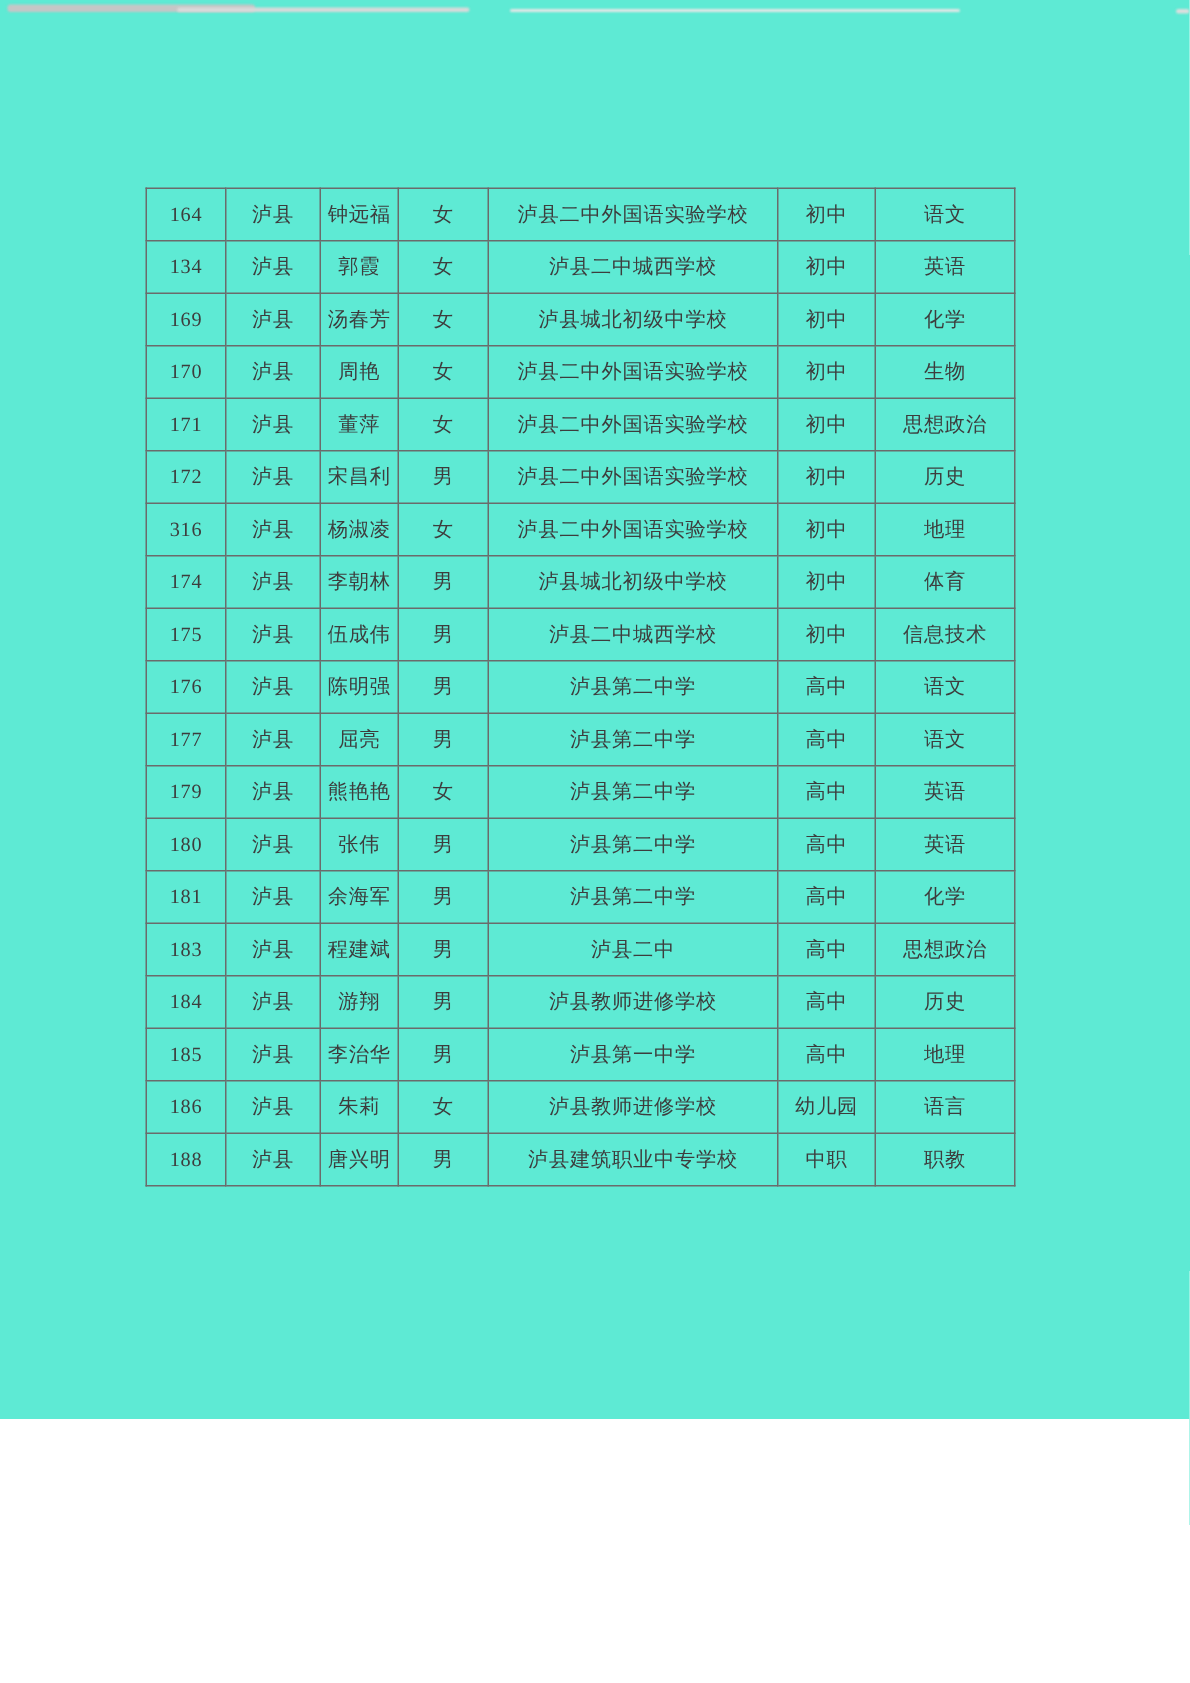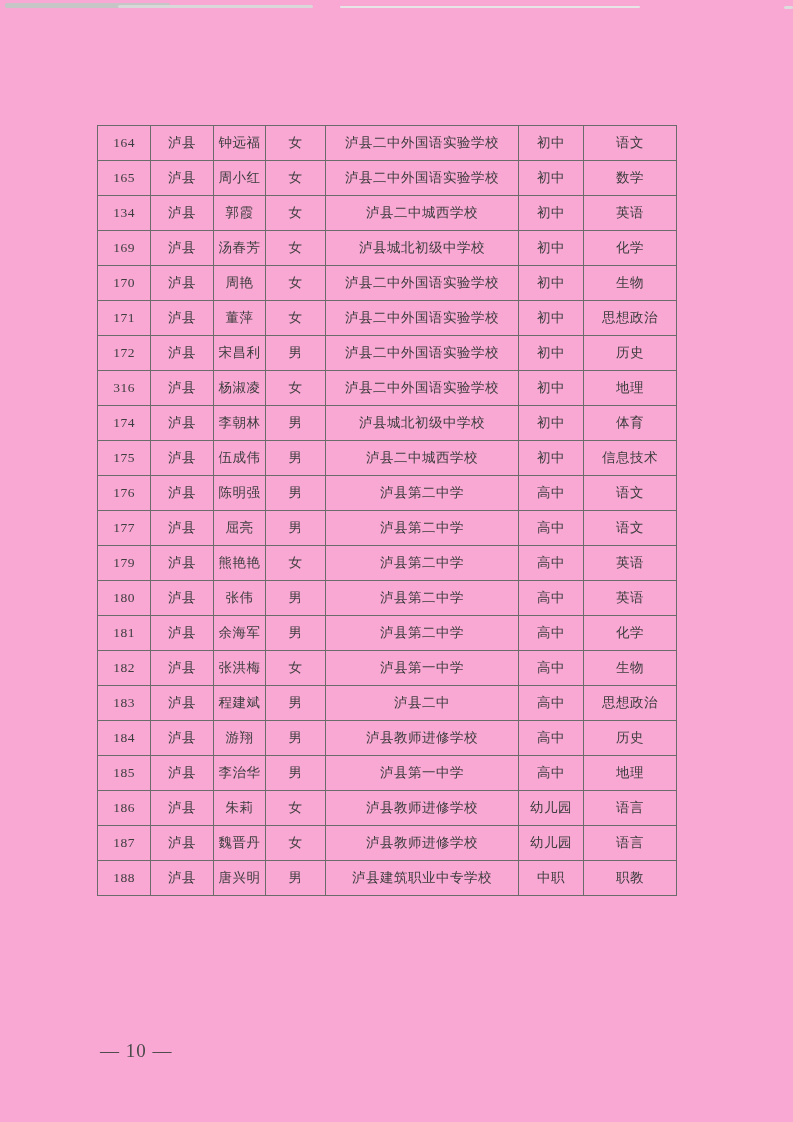--- a/index.html
+++ b/index.html
@@ -1,20 +1,20 @@
 <!DOCTYPE html>
 <html><head>
 <meta charset="utf-8">
 <style>
   html, body { margin: 0; padding: 0; }
   .page {
     position: relative;
     width: 793px;
-    height: 1122px;
-    background: #f9a8d4;
+    height: 946px;
+    background: #5eead4;
     overflow: hidden;
     font-family: "Liberation Serif", "DejaVu Serif", serif;
     color: #3d3d3d;
   }
   
   .artifact { position: absolute; border-radius: 2px; filter: blur(0.6px); }
   .artifact.a1 { left: 5px;   top: 3px; width: 165px; height: 5px; background: #c6c6c6; }
   .artifact.a2 { left: 118px; top: 5px; width: 195px; height: 3px; background: #d9d9d9; }
   .artifact.a3 { left: 340px; top: 6px; width: 300px; height: 2px; background: #e6e6e6; }
   .artifact.a4 { left: 784px; top: 6px; width: 9px;   height: 3px; background: #dddddd; }
@@ -74,29 +74,20 @@
         <tr>
       <td class="c-no">164</td>
       <td class="c-county">泸县</td>
       <td class="c-name">钟远福</td>
       <td class="c-gender">女</td>
       <td class="c-school">泸县二中外国语实验学校</td>
       <td class="c-level">初中</td>
       <td class="c-subject">语文</td>
     </tr>
         <tr>
-      <td class="c-no">165</td>
-      <td class="c-county">泸县</td>
-      <td class="c-name">周小红</td>
-      <td class="c-gender">女</td>
-      <td class="c-school">泸县二中外国语实验学校</td>
-      <td class="c-level">初中</td>
-      <td class="c-subject">数学</td>
-    </tr>
-        <tr>
       <td class="c-no">134</td>
       <td class="c-county">泸县</td>
       <td class="c-name">郭霞</td>
       <td class="c-gender">女</td>
       <td class="c-school">泸县二中城西学校</td>
       <td class="c-level">初中</td>
       <td class="c-subject">英语</td>
     </tr>
         <tr>
       <td class="c-no">169</td>
@@ -198,29 +189,20 @@
       <td class="c-subject">英语</td>
     </tr>
         <tr>
       <td class="c-no">181</td>
       <td class="c-county">泸县</td>
       <td class="c-name">余海军</td>
       <td class="c-gender">男</td>
       <td class="c-school">泸县第二中学</td>
       <td class="c-level">高中</td>
       <td class="c-subject">化学</td>
-    </tr>
-        <tr>
-      <td class="c-no">182</td>
-      <td class="c-county">泸县</td>
-      <td class="c-name">张洪梅</td>
-      <td class="c-gender">女</td>
-      <td class="c-school">泸县第一中学</td>
-      <td class="c-level">高中</td>
-      <td class="c-subject">生物</td>
     </tr>
         <tr>
       <td class="c-no">183</td>
       <td class="c-county">泸县</td>
       <td class="c-name">程建斌</td>
       <td class="c-gender">男</td>
       <td class="c-school">泸县二中</td>
       <td class="c-level">高中</td>
       <td class="c-subject">思想政治</td>
     </tr>
@@ -245,29 +227,20 @@
         <tr>
       <td class="c-no">186</td>
       <td class="c-county">泸县</td>
       <td class="c-name">朱莉</td>
       <td class="c-gender">女</td>
       <td class="c-school">泸县教师进修学校</td>
       <td class="c-level">幼儿园</td>
       <td class="c-subject">语言</td>
     </tr>
         <tr>
-      <td class="c-no">187</td>
-      <td class="c-county">泸县</td>
-      <td class="c-name">魏晋丹</td>
-      <td class="c-gender">女</td>
-      <td class="c-school">泸县教师进修学校</td>
-      <td class="c-level">幼儿园</td>
-      <td class="c-subject">语言</td>
-    </tr>
-        <tr>
       <td class="c-no">188</td>
       <td class="c-county">泸县</td>
       <td class="c-name">唐兴明</td>
       <td class="c-gender">男</td>
       <td class="c-school">泸县建筑职业中专学校</td>
       <td class="c-level">中职</td>
       <td class="c-subject">职教</td>
     </tr>
       </tbody>
   </table>

